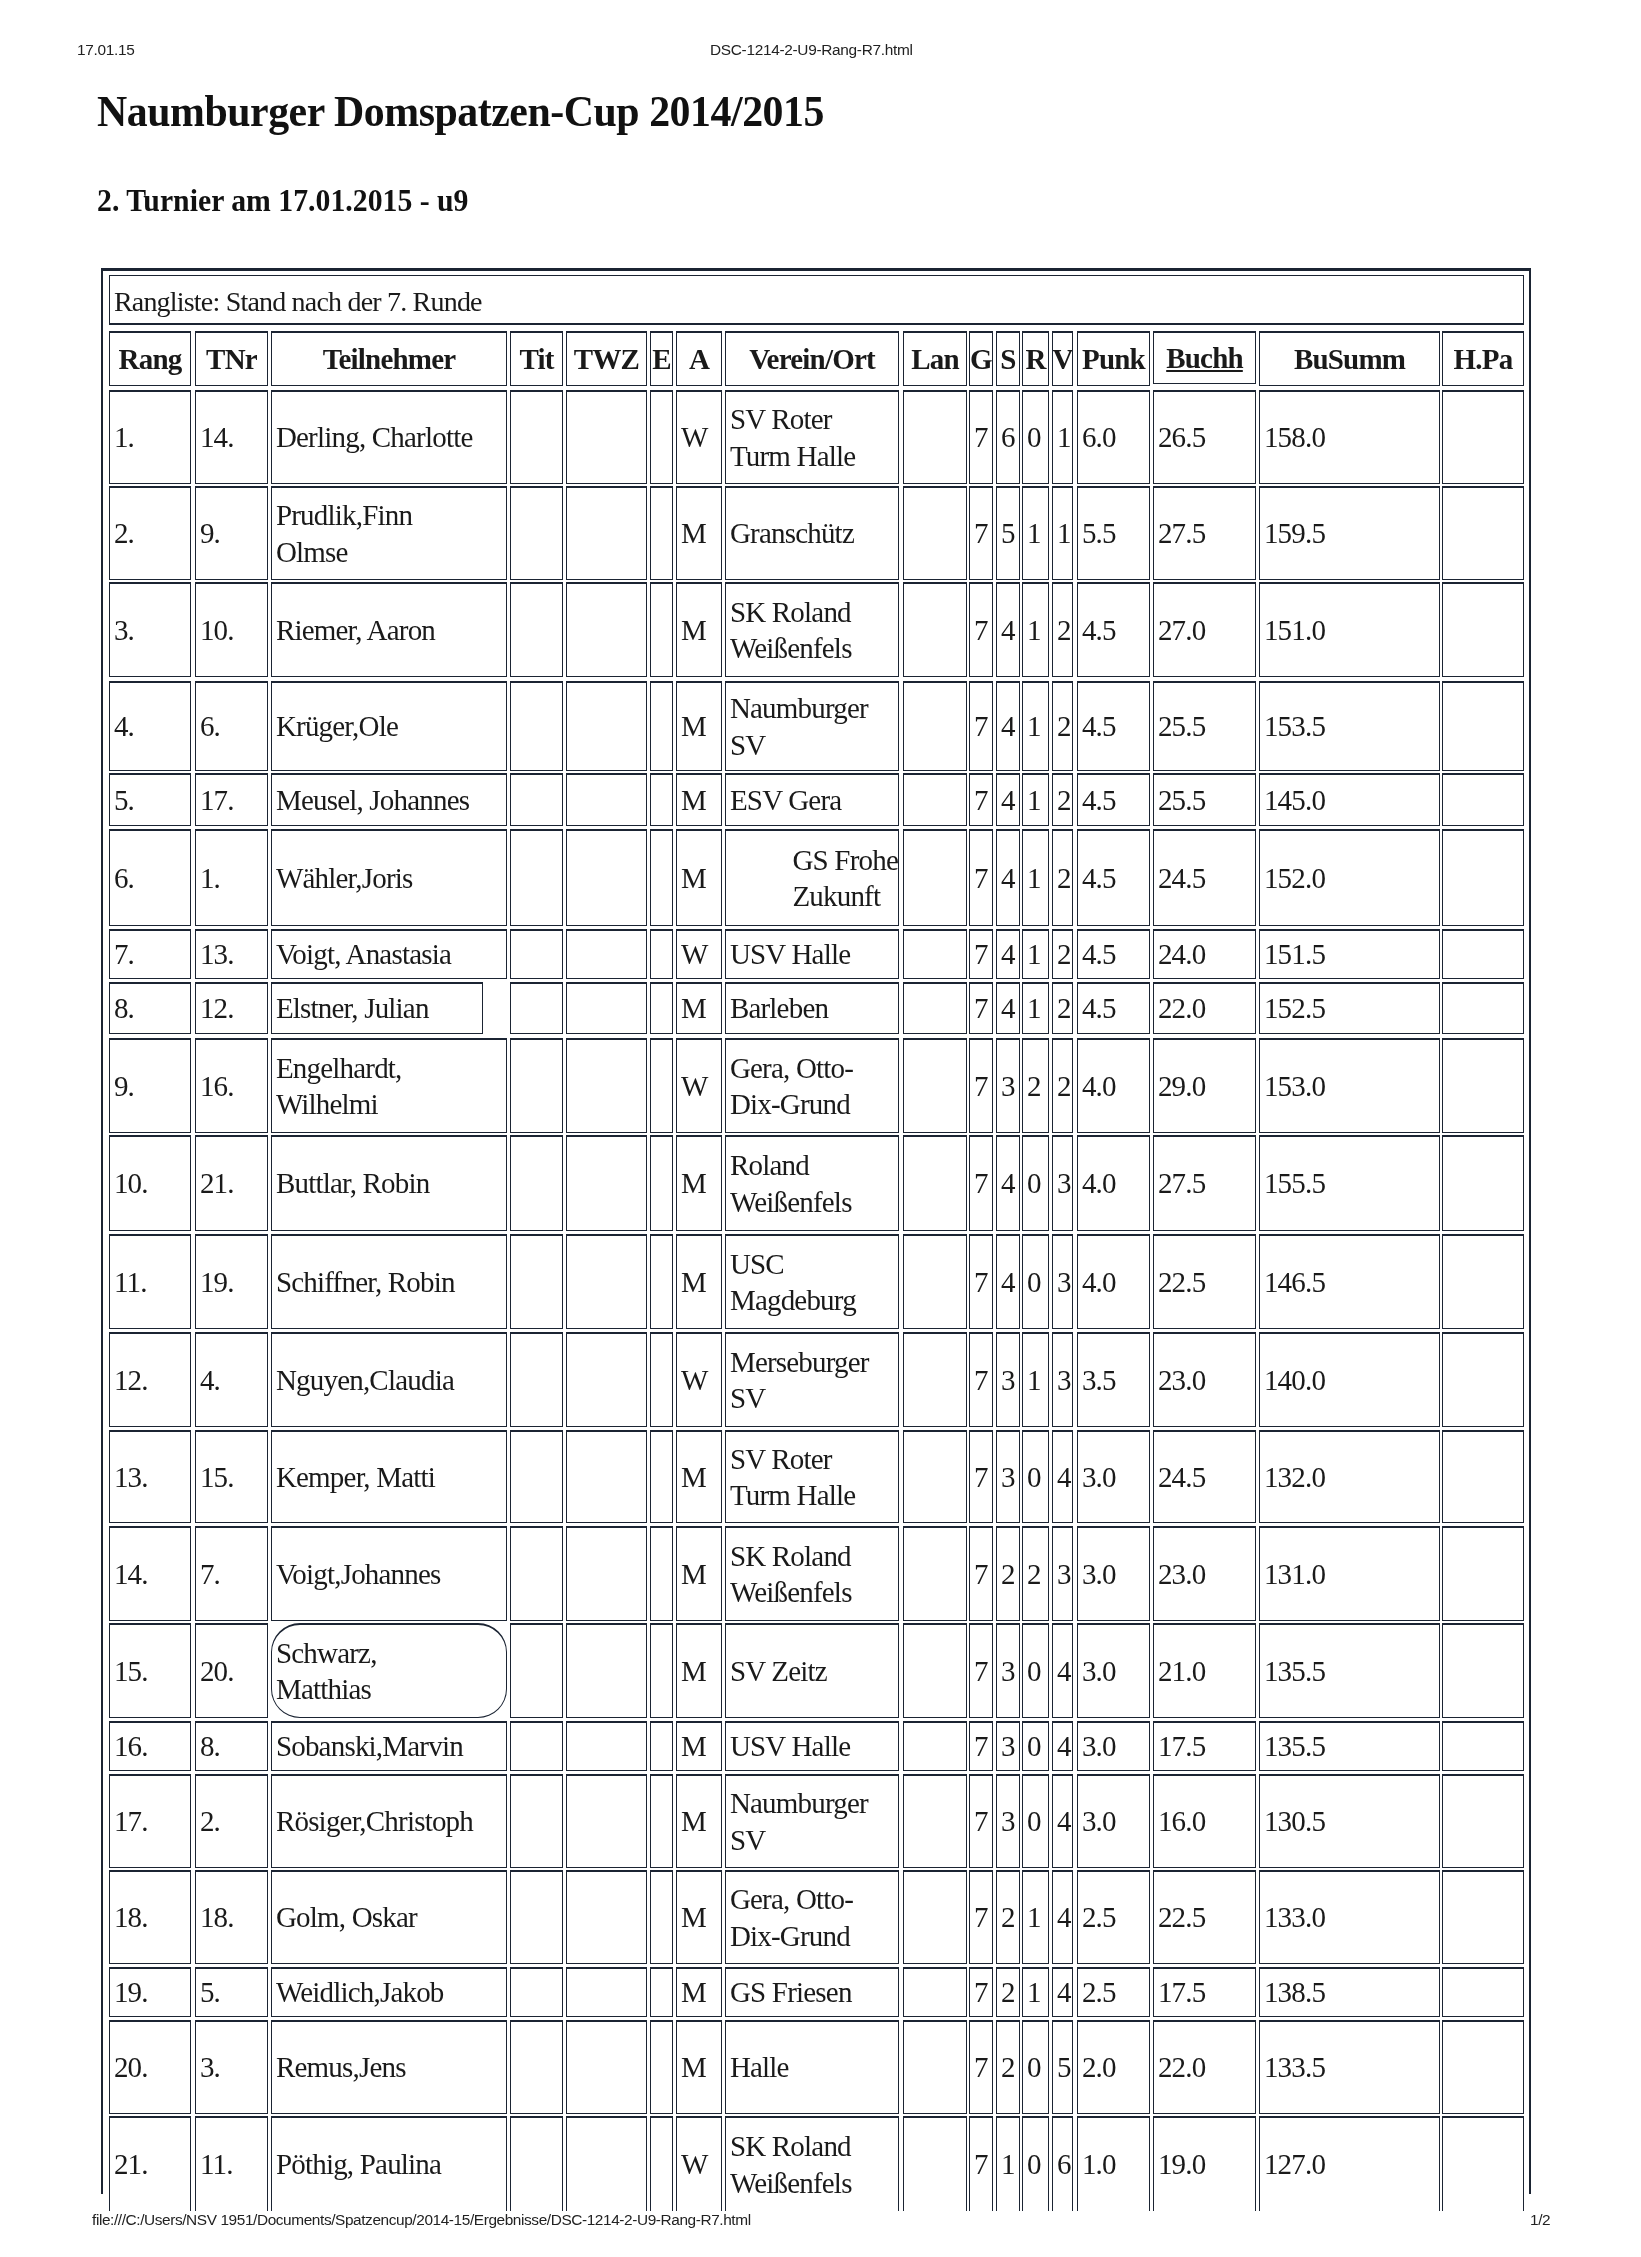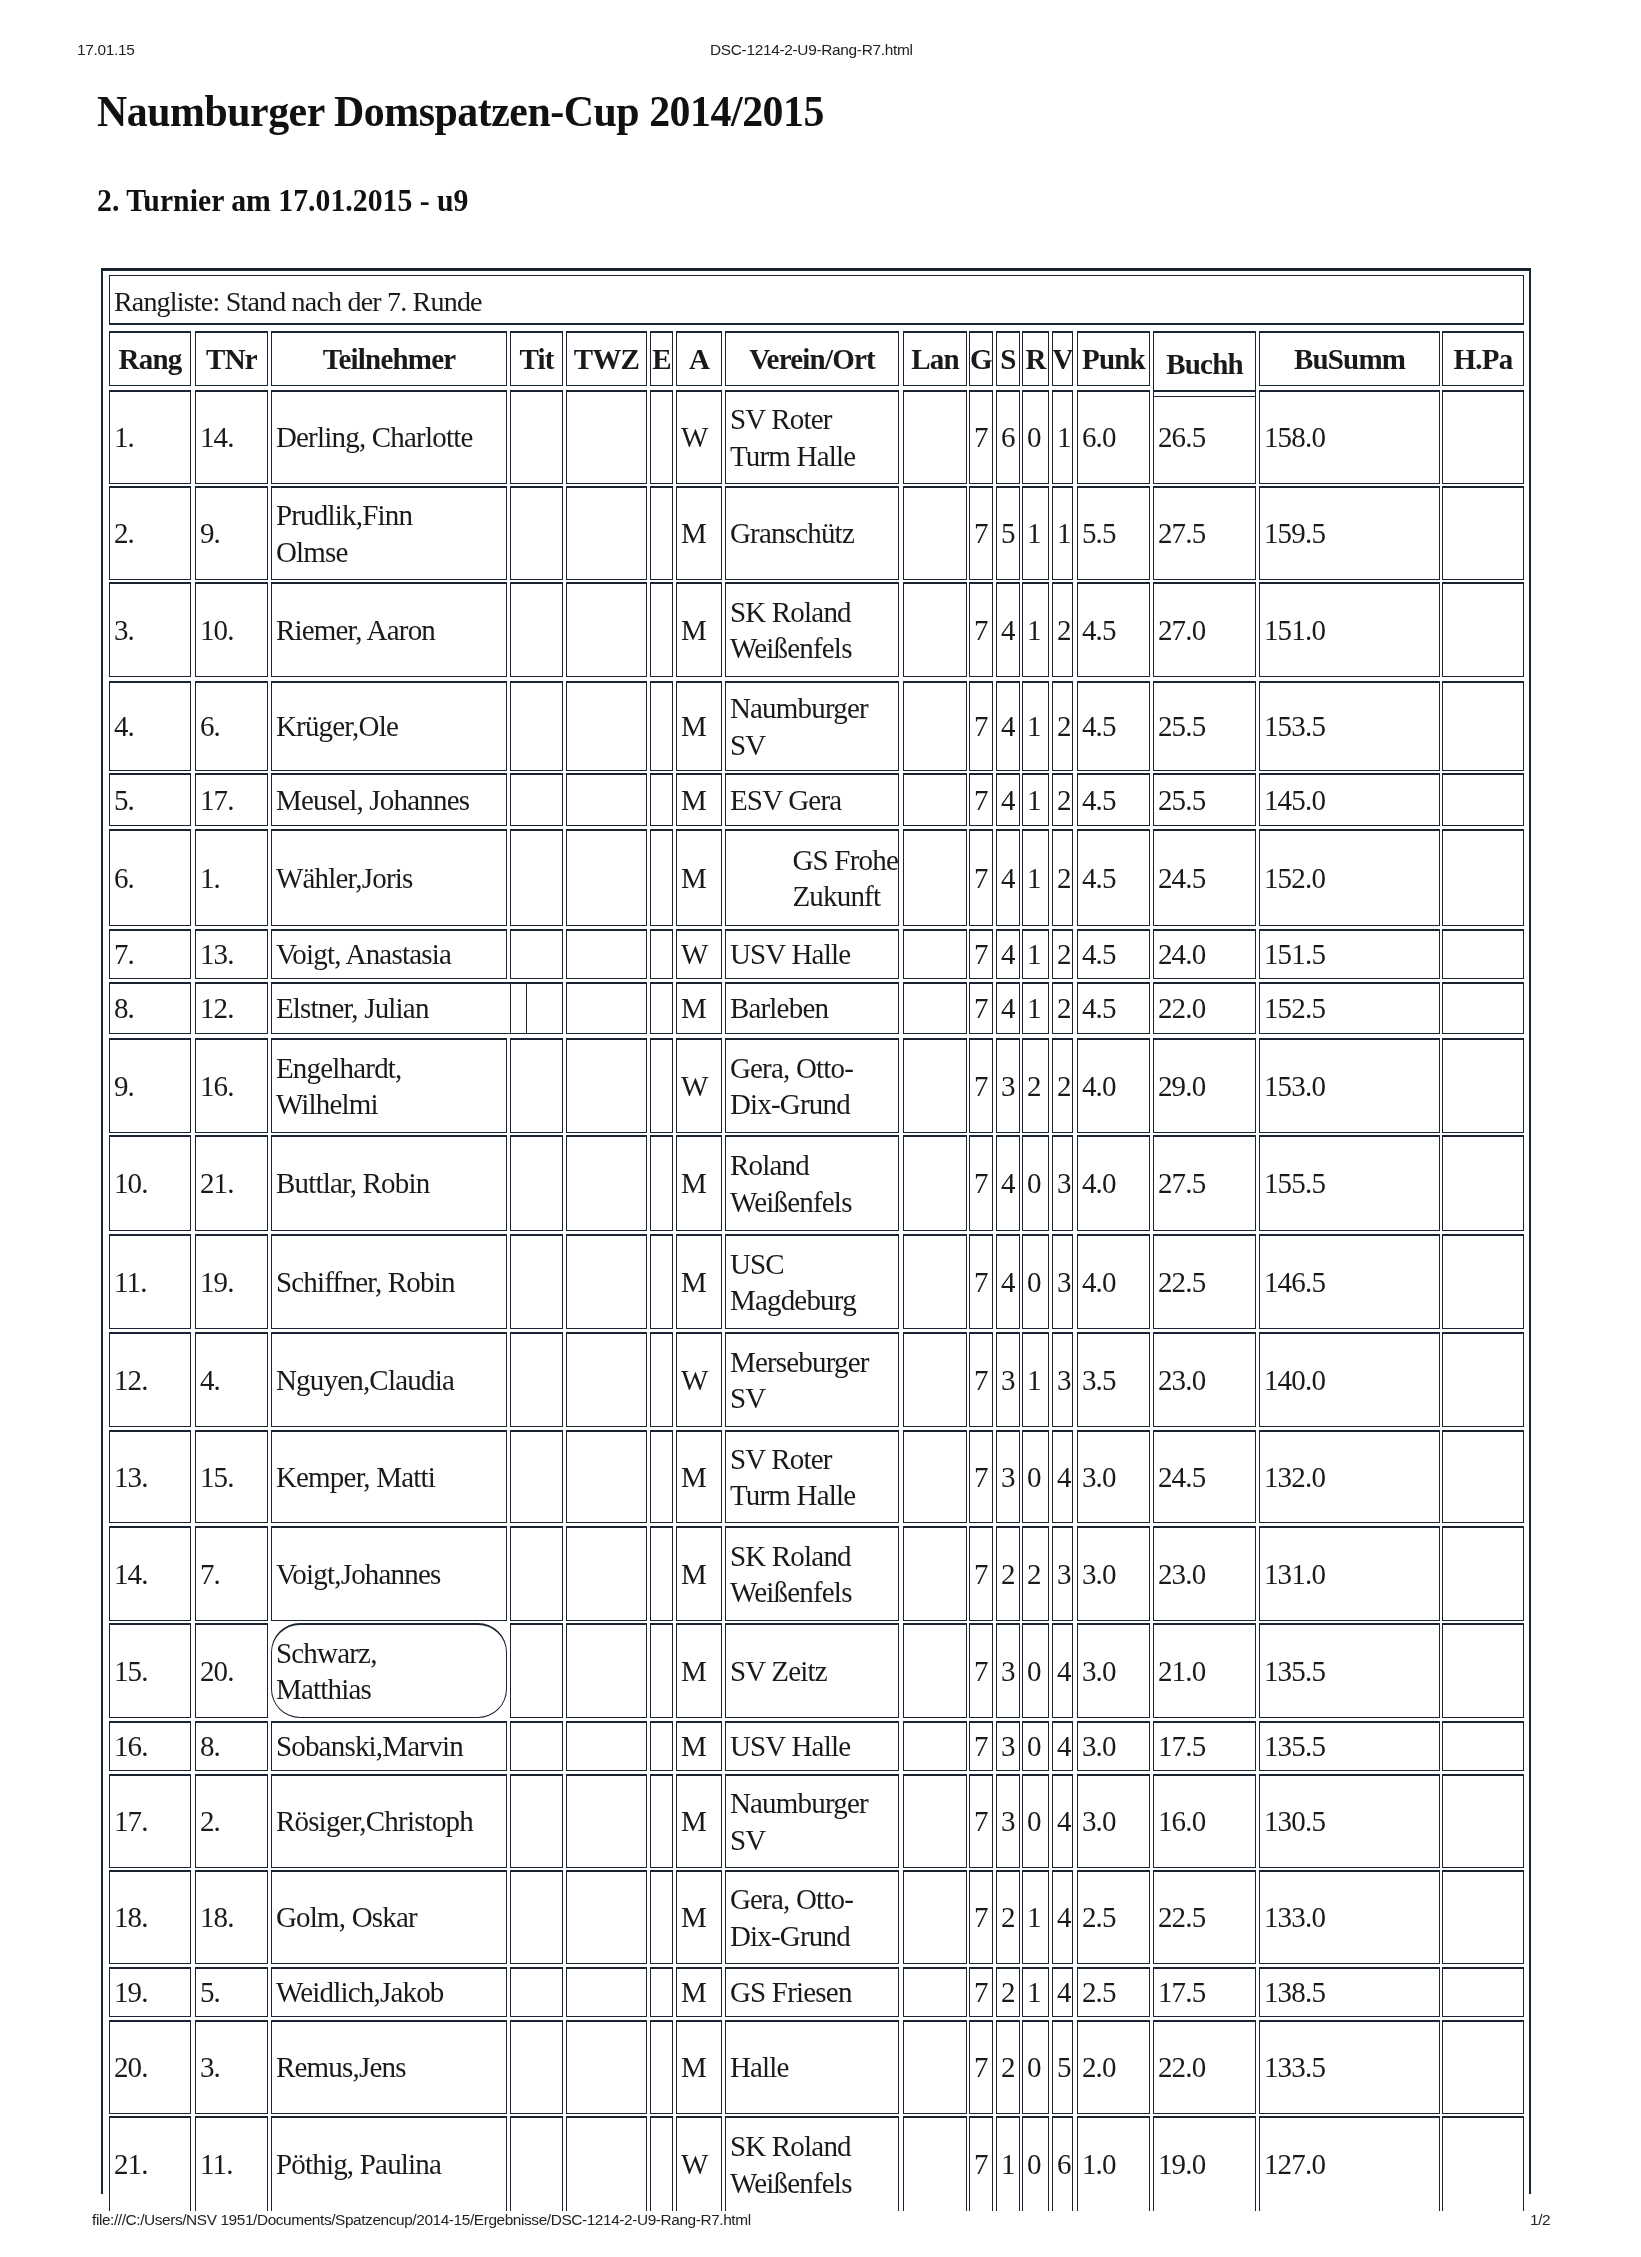--- a/index.html
+++ b/index.html
@@ -96,21 +96,21 @@
     </div>
     <div class="cell th" style="left: 1022px; top: 331px; width: 27px; height: 55px;">
       <span class="txt">R</span>
     </div>
     <div class="cell th" style="left: 1052px; top: 331px; width: 21px; height: 55px;">
       <span class="txt">V</span>
     </div>
     <div class="cell th" style="left: 1077px; top: 331px; width: 73px; height: 55px;">
       <span class="txt">Punk</span>
     </div>
-    <div class="cell th" style="left: 1153px; top: 331px; width: 103px; height: 66px;">
+    <div class="cell th" style="left: 1153px; top: 331px; width: 103px; height: 53px; text-decoration: underline;">
       <span class="txt">Buchh</span>
     </div>
     <div class="cell th" style="left: 1259px; top: 331px; width: 181px; height: 55px;">
       <span class="txt">BuSumm</span>
     </div>
     <div class="cell th" style="left: 1442px; top: 331px; width: 82px; height: 55px;">
       <span class="txt">H.Pa</span>
     </div>
     <div class="cell" style="left: 109px; top: 390px; width: 82px; height: 94px;">
       <span class="txt">1.</span>
@@ -473,21 +473,21 @@
     </div>
     <div class="cell" style="left: 1442px; top: 929px; width: 82px; height: 50px;">
       <span class="txt"></span>
     </div>
     <div class="cell" style="left: 109px; top: 982px; width: 82px; height: 52px;">
       <span class="txt">8.</span>
     </div>
     <div class="cell" style="left: 195px; top: 982px; width: 73px; height: 52px;">
       <span class="txt">12.</span>
     </div>
-    <div class="cell" style="left: 271px; top: 982px; width: 256px; height: 52px;">
+    <div class="cell" style="left: 271px; top: 982px; width: 212px; height: 52px;">
       <span class="txt">Elstner, Julian</span>
     </div>
     <div class="cell" style="left: 510px; top: 982px; width: 53px; height: 52px;">
       <span class="txt"></span>
     </div>
     <div class="cell" style="left: 566px; top: 982px; width: 81px; height: 52px;">
       <span class="txt"></span>
     </div>
     <div class="cell" style="left: 650px; top: 982px; width: 23px; height: 52px;">
       <span class="txt"></span>

